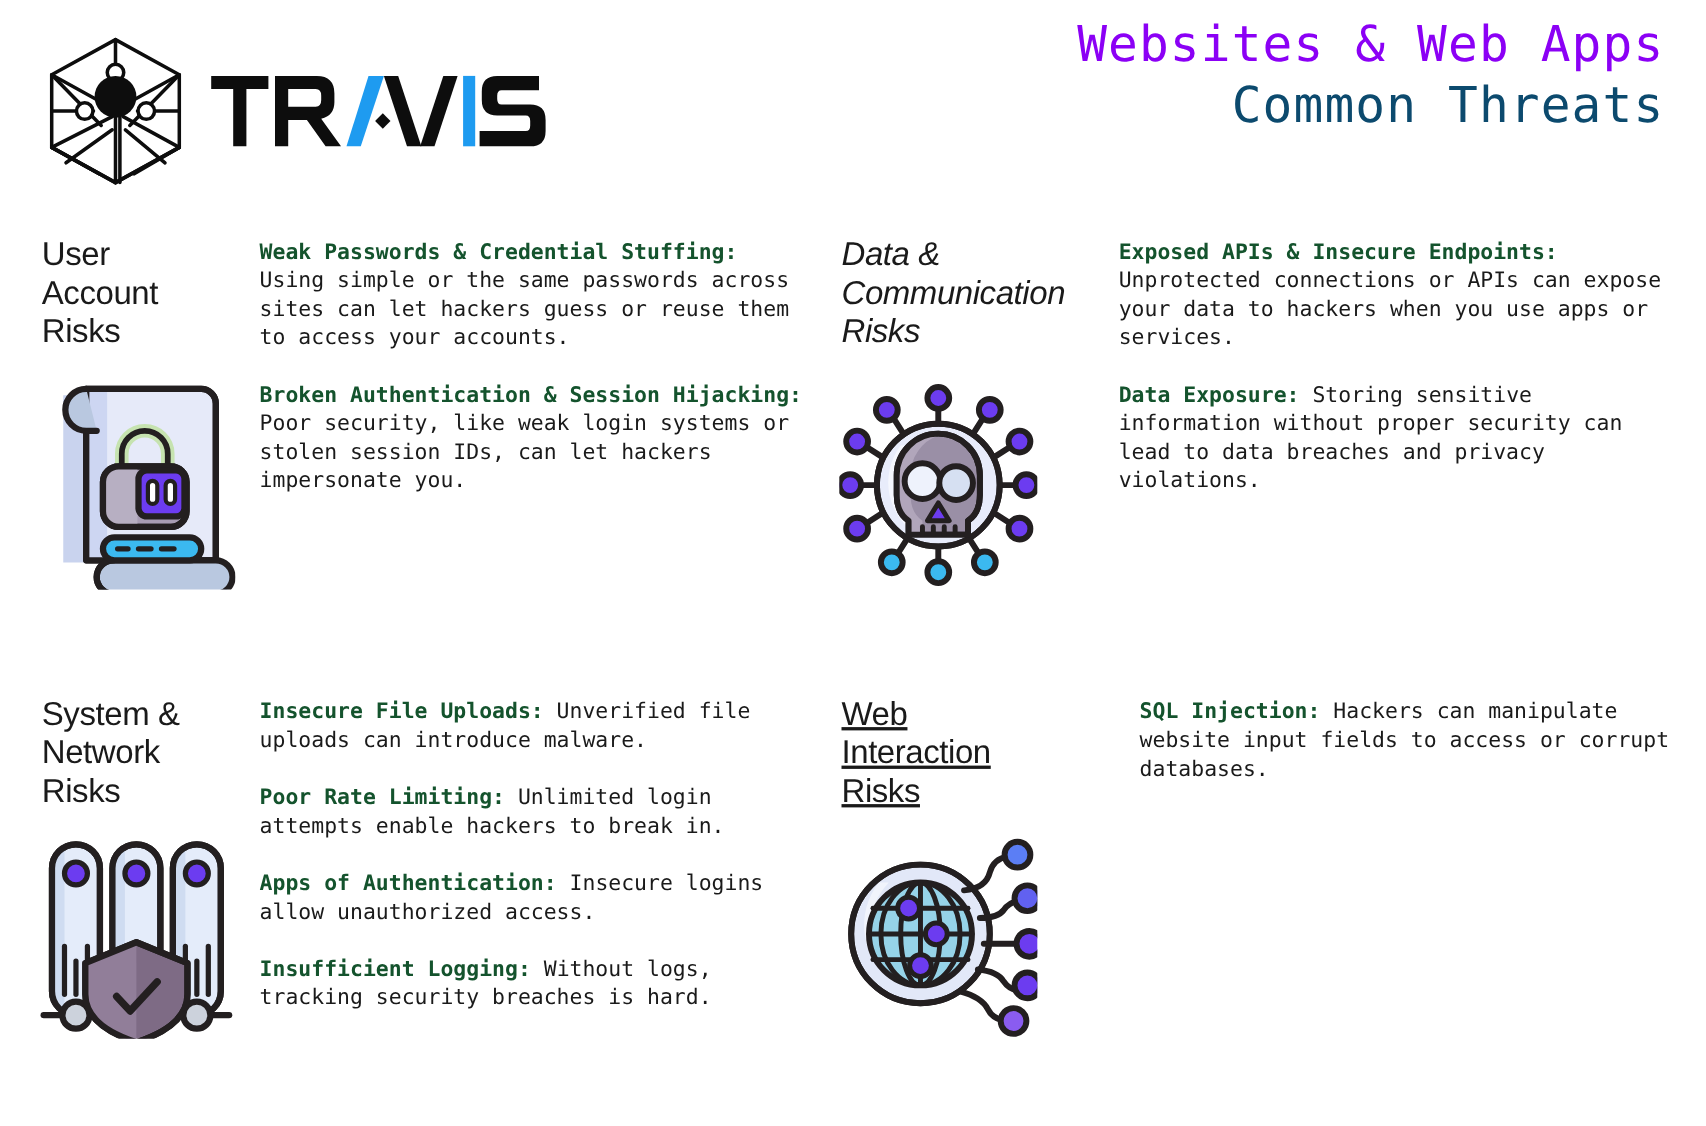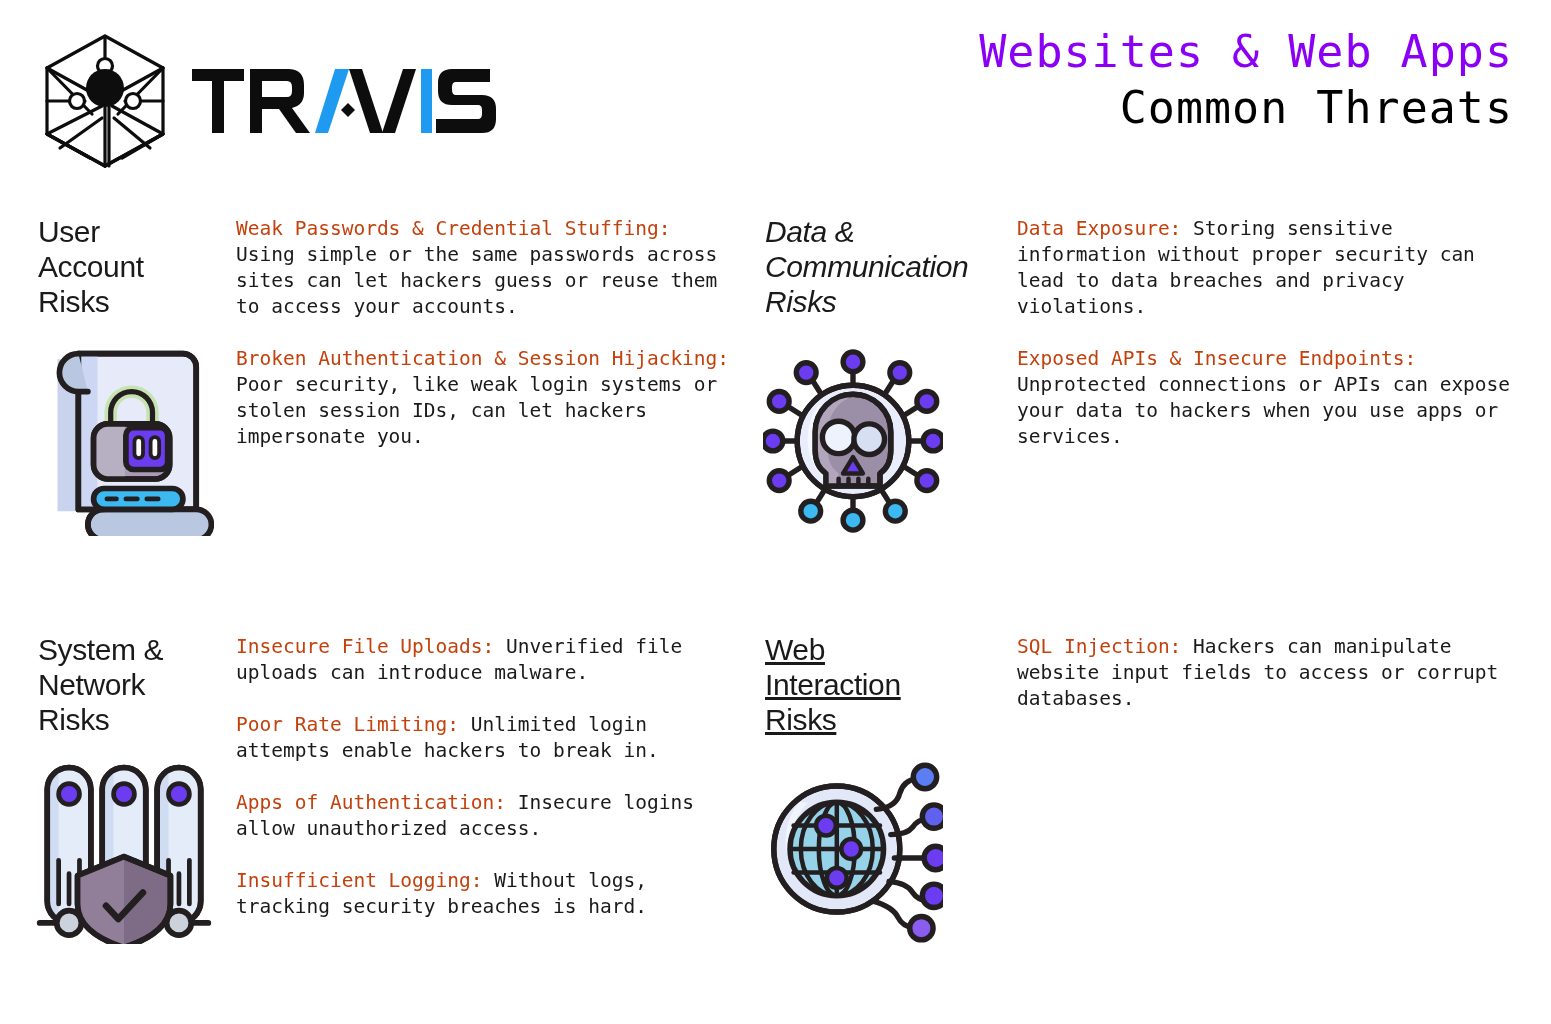--- a/index.html
+++ b/index.html
@@ -30,38 +30,38 @@
     display: flex;
     align-items: center;
     gap: 10px;
   }
   #logo-mark { width: 150px; height: 150px; display: block; }
   #logo-word { display: block; }
 
   #title-block {
     position: absolute;
     right: 38px;
-    top: 24px;
+    top: 12px;
     text-align: right;
     font-family: "DejaVu Sans Mono", monospace;
   }
   #title-line1 {
     font-size: 45px;
     line-height: 56px;
     letter-spacing: 1px;
     font-weight: 400;
     color: #8b00f5;
     white-space: nowrap;
   }
   #title-line2 {
     font-size: 45px;
     line-height: 56px;
     letter-spacing: 1px;
     font-weight: 400;
-    color: #000000;
+    color: #0c4a6e;
     white-space: nowrap;
   }
 
   
   .quadrant {
     position: absolute;
   }
   #q-tl { left: 0;   top: 196px; width: 760px;  height: 400px; }
   #q-tr { left: 755px; top: 196px; width: 796px; height: 400px; }
   #q-bl { left: 0;   top: 614px; width: 760px;  height: 400px; }
@@ -102,29 +102,29 @@
 
   .threat {
     font-family: "DejaVu Sans Mono", monospace;
     font-size: 19.5px;
     line-height: 26px;
     color: #1a1a1a;
     margin-bottom: 26px;
   }
   .threat:last-child { margin-bottom: 0; }
   .threat .lead {
-    color: #c2410c;
-    font-weight: normal;
+    color: #14532d;
+    font-weight: bold;
   }
 
   
   #q-tl .threat { margin-bottom: 26px; }
   #q-tr .threat { margin-bottom: 26px; }
   #q-bl .threat { margin-bottom: 26px; }
-  #q-br .threat { margin-bottom: 36px; }
+  #q-br .threat { margin-bottom: 36px; margin-left: 19px; }
 </style>
 </head>
 <body>
 
 <div id="header">
 
   <div id="logo-block">
 
     <svg id="logo-mark" viewBox="0 0 150 150">
       <g fill="none" stroke="#0d0d0d" stroke-width="3.2" stroke-linejoin="round" stroke-linecap="round">
@@ -296,24 +296,24 @@
       <circle cx="182" cy="144" r="11" fill="#6c3cf0"></circle>
 
       <circle cx="53" cy="178" r="11" fill="#3bb9f0"></circle>
       <circle cx="100" cy="188" r="11" fill="#3bb9f0"></circle>
       <circle cx="147" cy="178" r="11" fill="#3bb9f0"></circle>
     </g>
   </svg>
 
   <div class="threat-col">
     <div class="threat">
+      <span class="lead">Exposed APIs &amp; Insecure Endpoints:</span><span> Unprotected connections or APIs can expose your data to hackers when you use apps or services.</span>
+    </div>
+    <div class="threat">
       <span class="lead">Data Exposure:</span><span> Storing sensitive information without proper security can lead to data breaches and privacy violations.</span>
-    </div>
-    <div class="threat">
-      <span class="lead">Exposed APIs &amp; Insecure Endpoints:</span><span> Unprotected connections or APIs can expose your data to hackers when you use apps or services.</span>
     </div>
   </div>
 </div>
 
 <div class="quadrant" id="q-bl">
   <div class="cat-label" style="white-space: pre-line;">System &amp;
 Network
 Risks</div>
 
   <svg class="cat-icon" viewBox="0 0 190 200">

